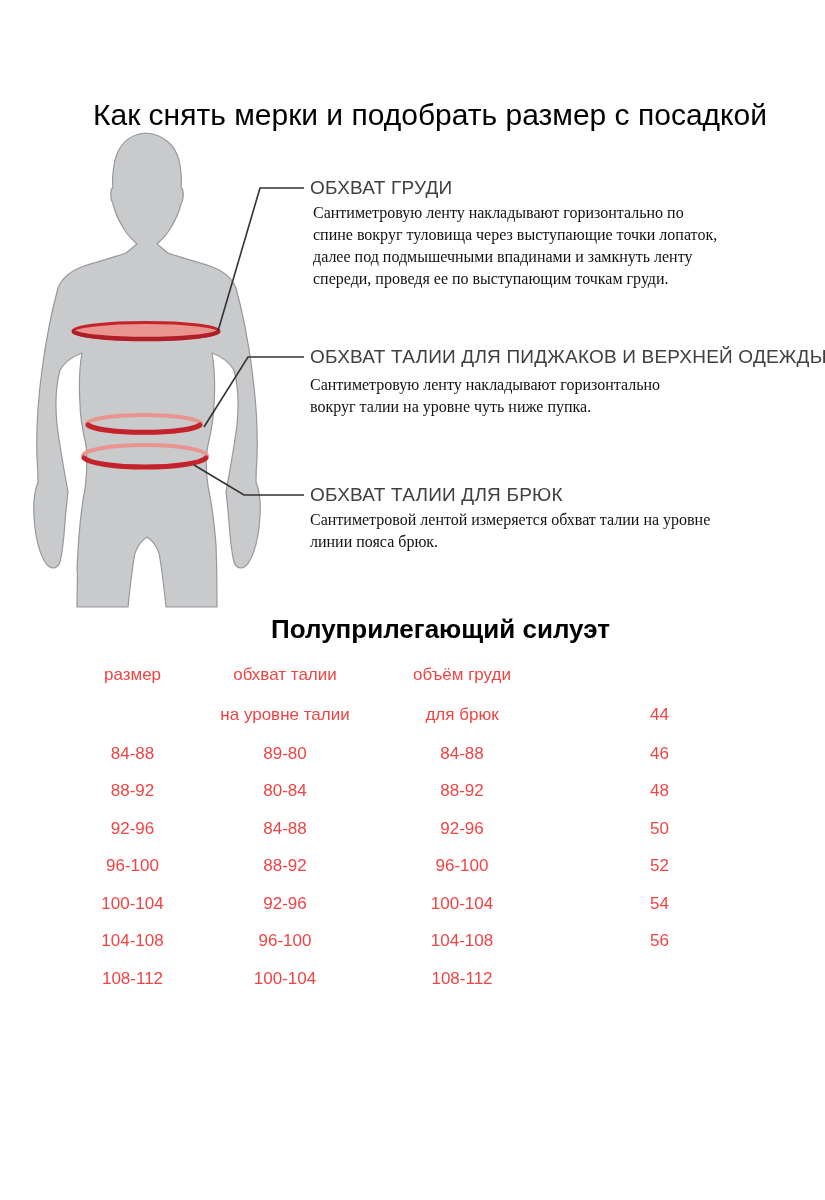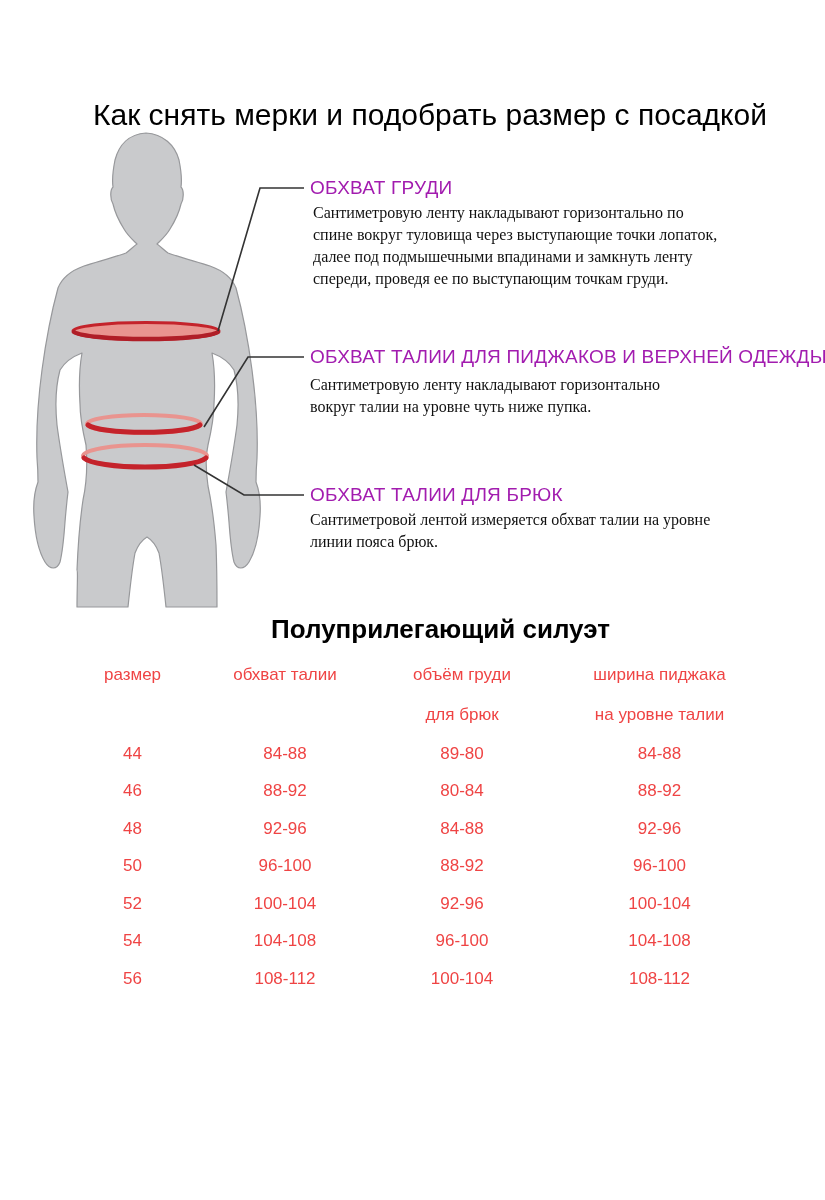--- a/index.html
+++ b/index.html
@@ -1,21 +1,21 @@
 <!DOCTYPE html>
 <html><head>
 <meta charset="utf-8">
 <style>
   html,body{margin:0;padding:0;background:#fff;}
   .page{position:relative;width:825px;height:1200px;background:#ffffff;overflow:hidden;
         font-family:"Liberation Sans","DejaVu Sans",sans-serif;color:#000;}
   .title{position:absolute;left:78px;top:82px;margin:15px;font-size:30px;font-weight:400;
          line-height:36px;white-space:nowrap;color:#000;}
   .figure-svg{position:absolute;left:0;top:122px;width:825px;height:490px;}
-  .sec-h{position:absolute;font-size:19px;line-height:22px;white-space:nowrap;color:#a21caf;letter-spacing:.2px;}
+  .sec-h{position:absolute;font-size:19px;line-height:22px;white-space:nowrap;color:#404040;letter-spacing:.2px;}
   .sec-d{position:absolute;font-size:16px;line-height:22px;white-space:pre-line;color:#111;font-family:Liberation Serif, serif;}
   .h1{left:310px;top:177px}
   .d1{left:313px;top:202px;width:490px}
   .h2{left:310px;top:346px}
   .d2{left:310px;top:374px;width:480px}
   .h3{left:310px;top:484px}
   .d3{left:310px;top:509px;width:490px}
   .subtitle{position:absolute;left:0;top:614px;width:825px;margin:0;text-align:center;
             font-size:26px;font-weight:700;line-height:30px;color:#000;padding-left:28px;}
   .size-table{position:absolute;left:60px;top:655px;width:700px;display:grid;
@@ -95,26 +95,25 @@
   <div class="sec-d d3">Сантиметровой лентой измеряется обхват талии на уровне
 линии пояса брюк.</div>
 
   <h2 class="subtitle">Полуприлегающий силуэт</h2>
 
   <div class="size-table">
 
     <div class="cell hdr">размер</div>
     <div class="cell hdr">обхват талии</div>
     <div class="cell hdr">объём груди</div>
-    <div class="cell hdr">ширина пиджака</div>
 
     <div class="cell hdr"></div>
     <div class="cell hdr"></div>
+    <div class="cell hdr">на уровне талии</div>
     <div class="cell hdr">для брюк</div>
-    <div class="cell hdr">на уровне талии</div>
 
     <div class="cell">44</div>
     <div class="cell">84-88</div>
     <div class="cell">89-80</div>
     <div class="cell">84-88</div>
 
     <div class="cell">46</div>
     <div class="cell">88-92</div>
     <div class="cell">80-84</div>
     <div class="cell">88-92</div>

